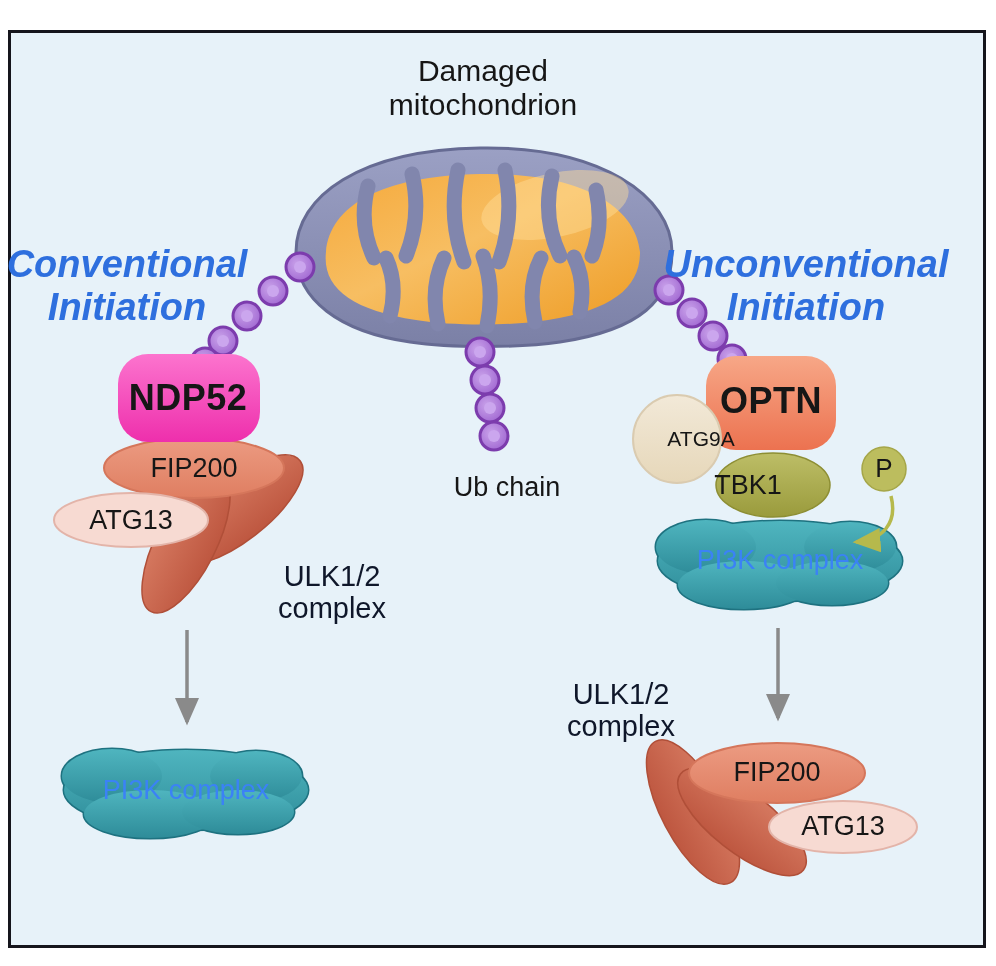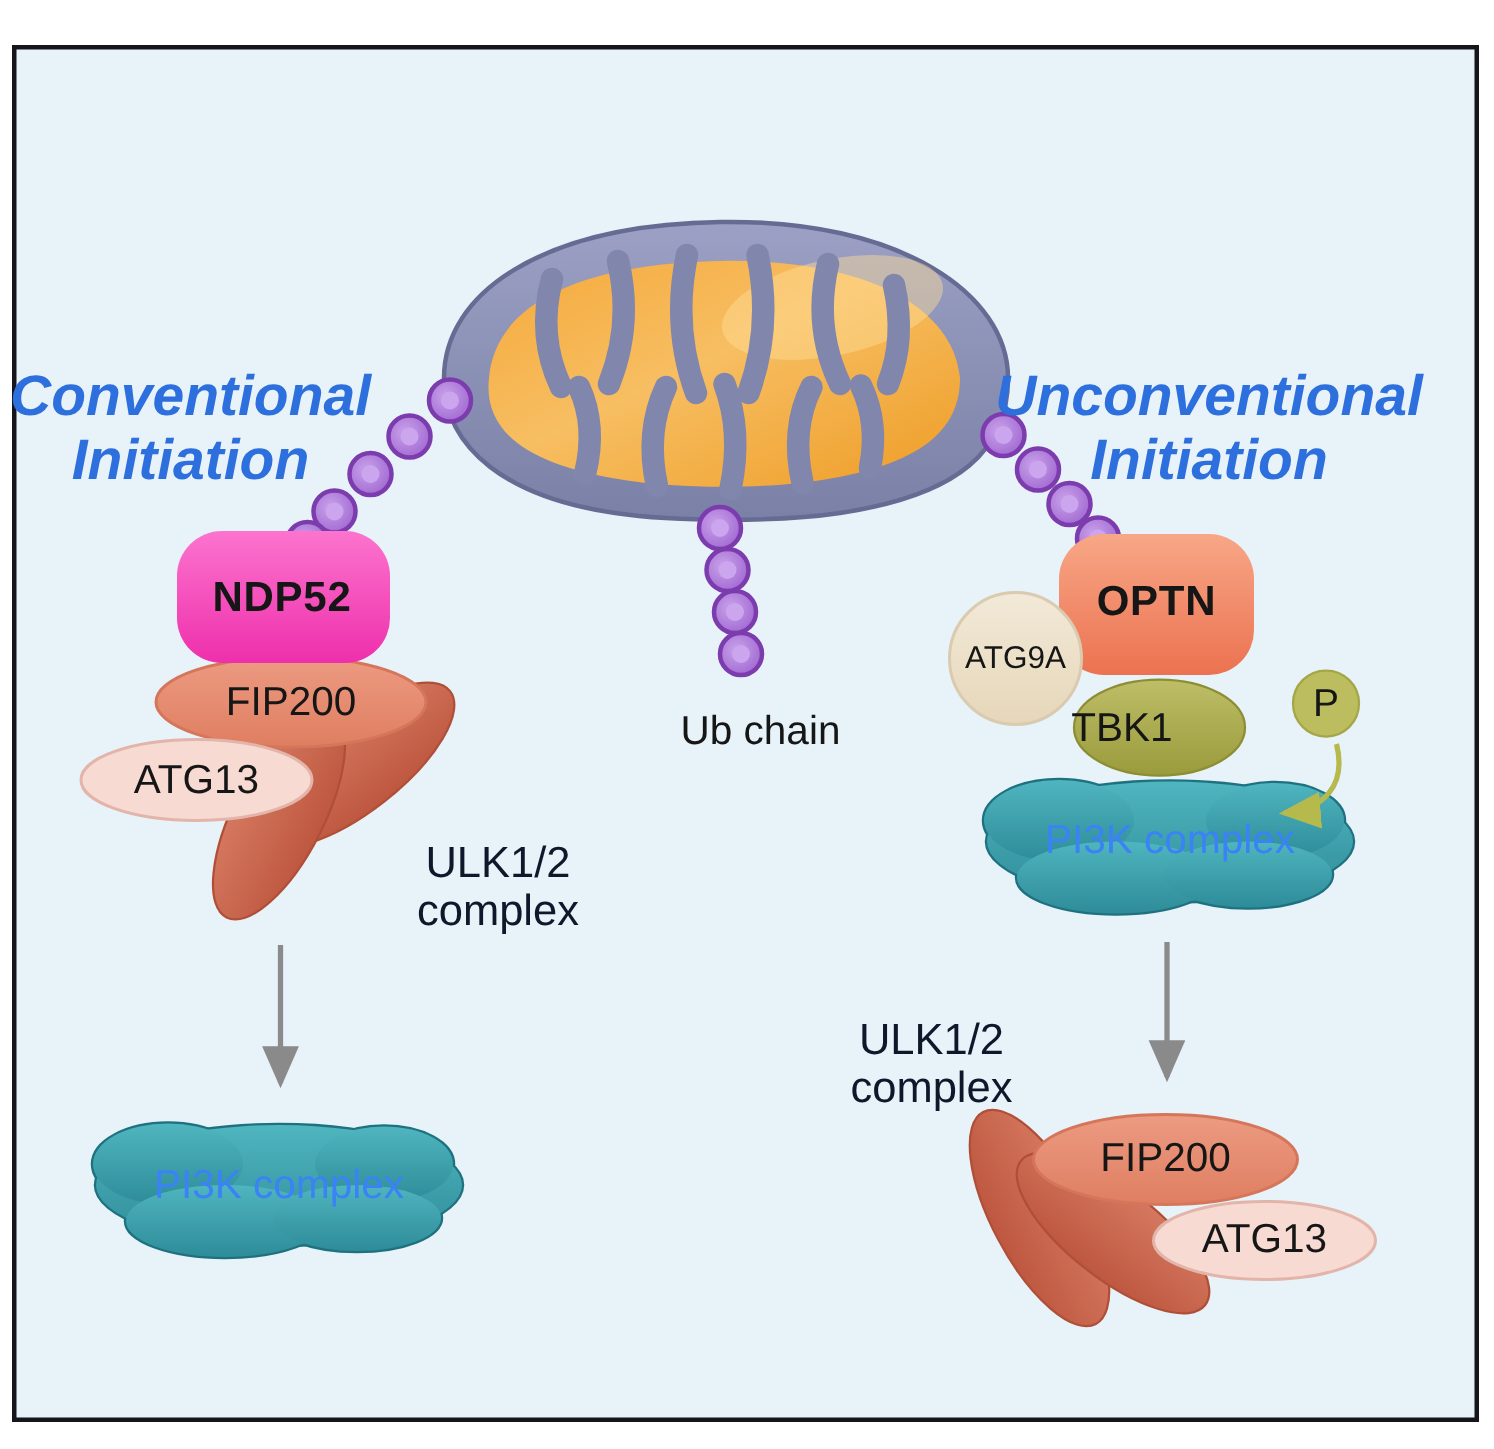--- a/index.html
+++ b/index.html
@@ -14,23 +14,23 @@
     background: #E7F2F9; border: 3px solid #15151C;
   }
   svg.art { position: absolute; left: 0; top: 0; pointer-events: none; }
   .label {
     position: absolute; transform: translate(-50%, -50%);
     text-align: center; white-space: pre-line; line-height: 1.12;
     color: #161616; pointer-events: none;
   }
   .t-title    { font-size: 30px; }
   .t-heading  { font-size: 38px; font-weight: bold; font-style: italic; color: #2E6FDE; }
-  .t-receptor { font-size: 28px; font-weight: bold; letter-spacing: 0.5px; }
+  .t-receptor { font-size: 36px; font-weight: bold; letter-spacing: 0.5px; }
   .t-protein  { font-size: 27px; }
-  .t-small    { font-size: 21px; }
+  .t-small    { font-size: 21px; margin-left: 24px; }
   .t-gray     { font-size: 29px; color: #0f172a; }
   .t-teal     { font-size: 27px; color: #3b82f6; font-weight: 500; }
   .t-p        { font-size: 26px; }
 </style>
 </head>
 <body>
 
 <div class="page">
   <div class="frame"></div>
 
@@ -215,20 +215,22 @@
     <path d="M 891,496 C 898,524 882,540 856,542" fill="none" stroke="#B6B94C" stroke-width="3.5" marker-end="url(#arrowOlive)"></path>
     <line x1="778" y1="628" x2="778" y2="718" stroke="#8A8A8A" stroke-width="3.5" marker-end="url(#arrowGray)"></line>
     <g>
       <ellipse cx="693" cy="812" rx="80" ry="31" fill="url(#gTerra)" stroke="#B04F38" stroke-width="1.5" transform="rotate(62 693 812)"></ellipse>
       <ellipse cx="742" cy="822" rx="78" ry="30" fill="url(#gTerra)" stroke="#B04F38" stroke-width="1.5" transform="rotate(38 742 822)"></ellipse>
     </g>
     <ellipse cx="777" cy="773" rx="88" ry="30" fill="url(#gSalmon)" stroke="#D5765B" stroke-width="2"></ellipse>
     <ellipse cx="843" cy="827" rx="74" ry="26" fill="#F7DAD2" stroke="#E3B4A9" stroke-width="2"></ellipse>
   </svg>
 
+  <div class="label t-title" style="left:483px; top:88px;">Damaged
+mitochondrion</div>
 
   <div class="label t-heading" style="left:127px; top:286px;">Conventional
 Initiation</div>
   <div class="label t-receptor" style="left:188px; top:398px;">NDP52</div>
   <div class="label t-protein" style="left:194px; top:468px;">FIP200</div>
   <div class="label t-protein" style="left:131px; top:520px;">ATG13</div>
   <div class="label t-gray" style="left:332px; top:592px;">ULK1/2
 complex</div>
   <div class="label t-teal" style="left:186px; top:790px;">PI3K complex</div>
 

